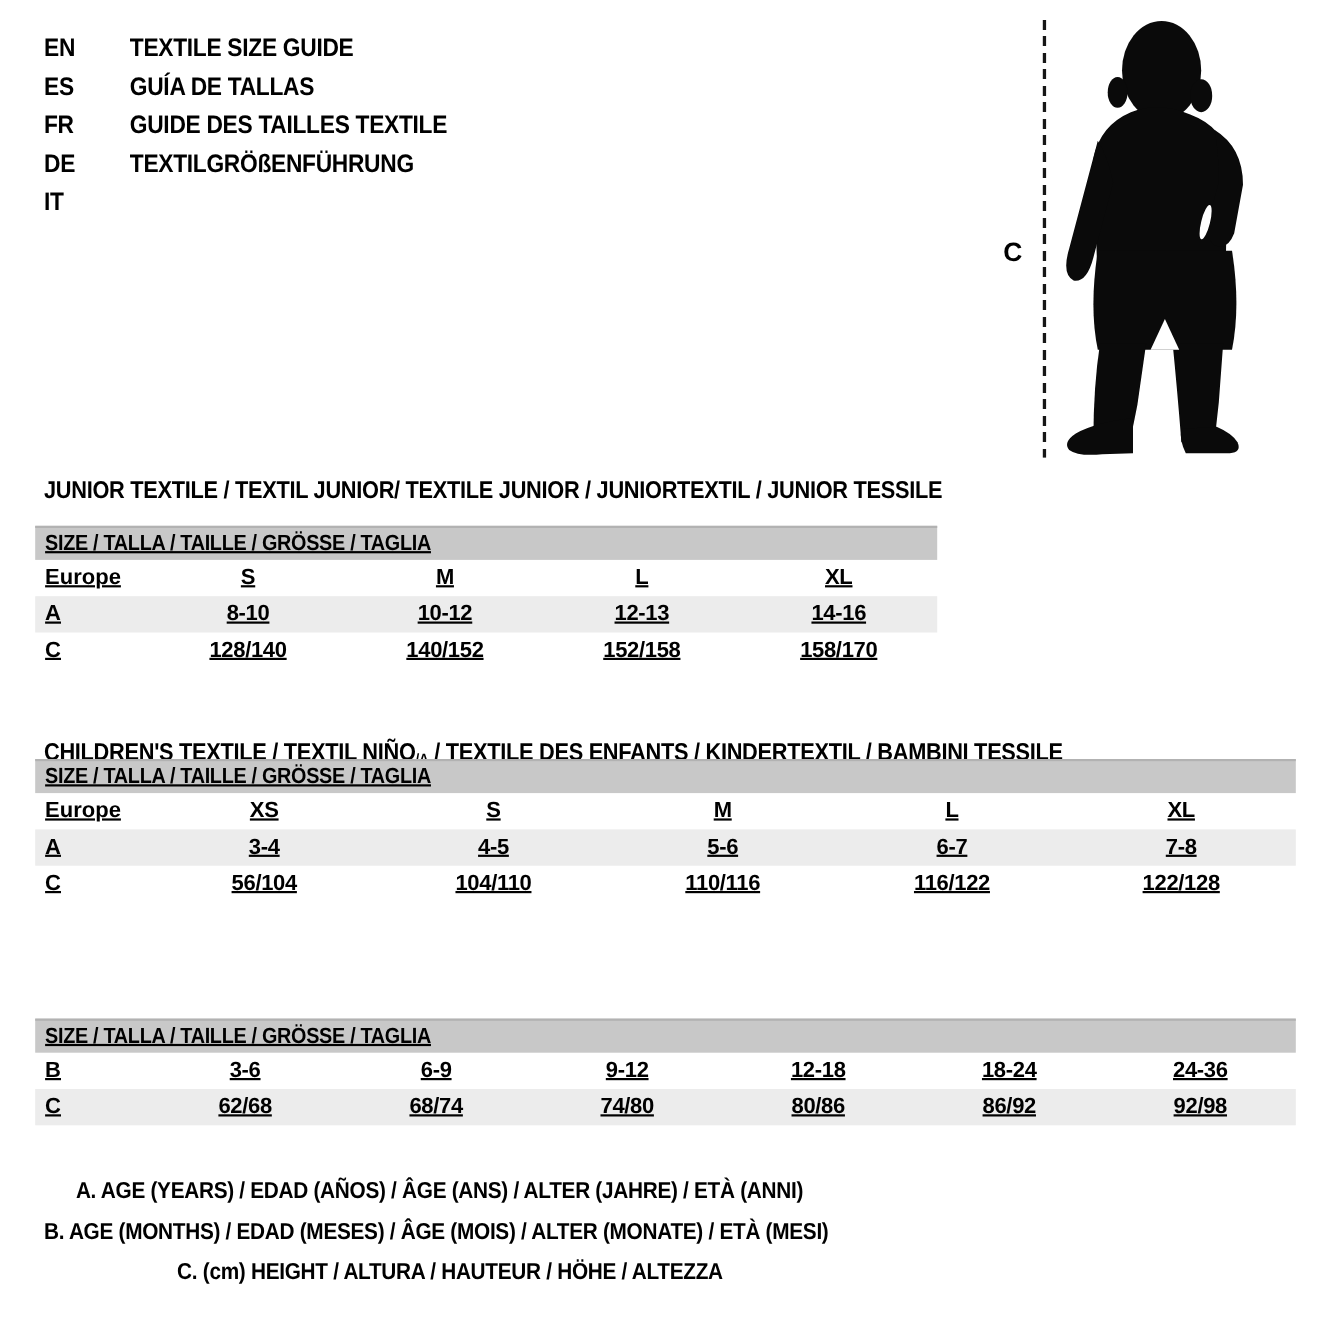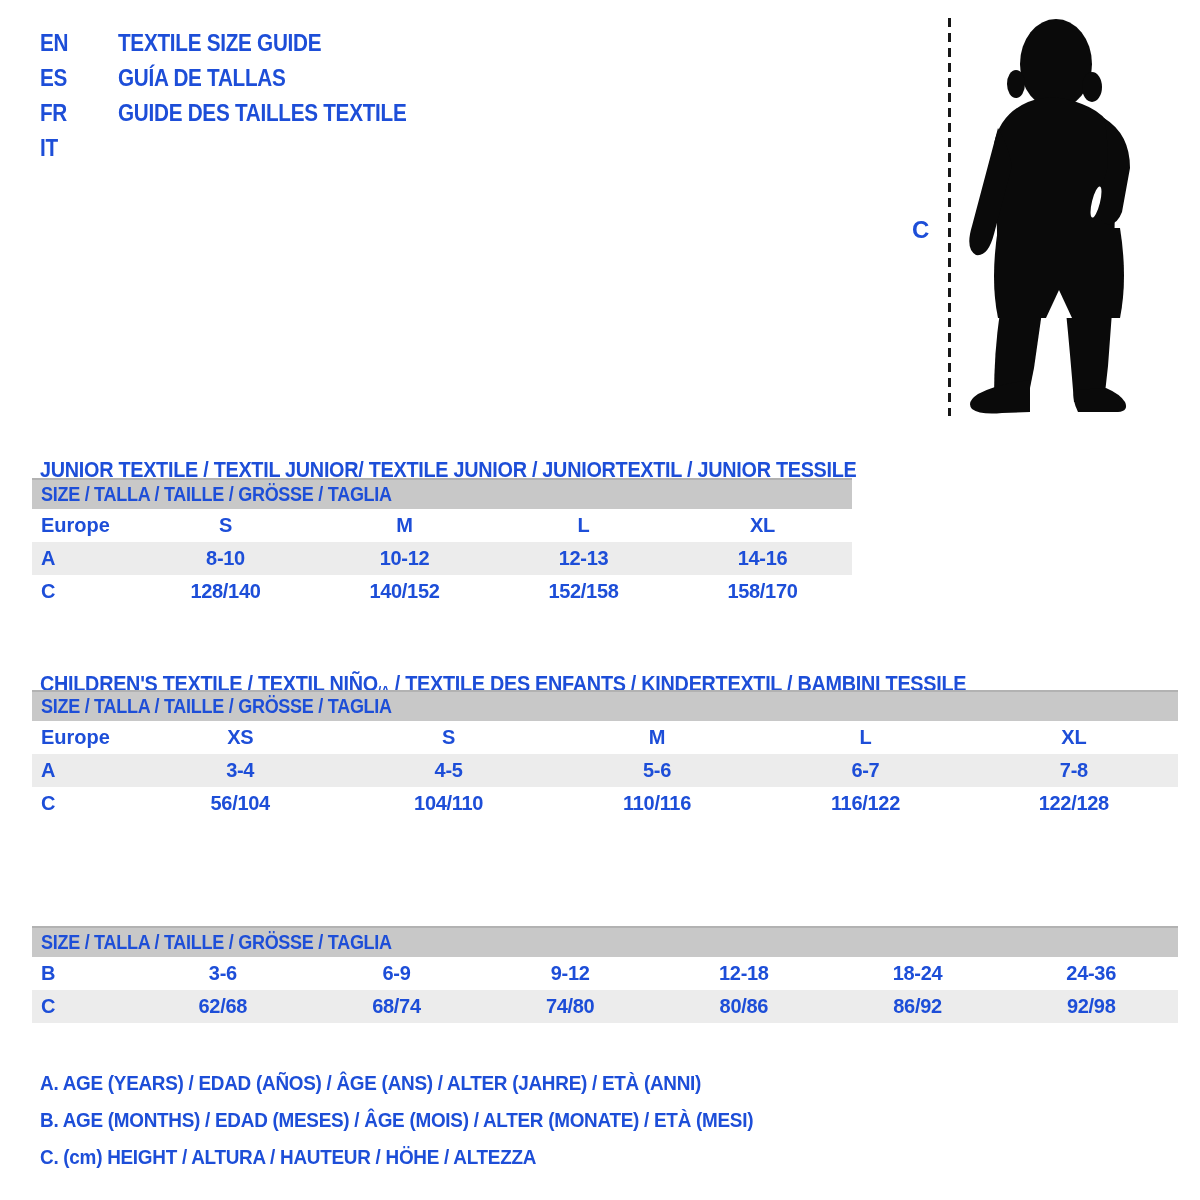--- a/index.html
+++ b/index.html
@@ -1,78 +1,82 @@
 <!DOCTYPE html>
 <html><head>
 <meta charset="utf-8">
 <style>
   html,body { margin:0; padding:0; background:#fff; }
   .page {
     position:relative; width:1200px; height:1200px; background:#ffffff;
-    font-family:"Liberation Sans", sans-serif; font-weight:700; color:#1d4ed8;
+    font-family:"Liberation Sans", sans-serif; font-weight:700; color:#000000;
     overflow:hidden;
   }
   
   .cx { display:inline-block; transform:scaleX(0.9); transform-origin:0 50%; white-space:nowrap; letter-spacing:-0.3px; }
 
   
   .langs { position:absolute; left:40px; top:26px; }
   .lang-row { display:flex; height:35px; align-items:center; font-size:23px; }
   .lang-code { width:78px; }
 
   
   .dash-line {
     position:absolute; left:948px; top:18px; width:3px; height:398px;
     background:repeating-linear-gradient(to bottom, #161616 0 9px, transparent 9px 15px);
   }
   .c-label { position:absolute; left:912px; top:216px; font-size:24px; }
   .baby-svg { position:absolute; left:962px; top:16px; width:184px; height:402px; }
 
   
   .sec-title { position:absolute; left:40px; font-size:22px; letter-spacing:-0.2px; }
-  .t-junior   { top:457px; }
+  .t-junior   { top:433px; }
   .t-children { top:671px; }
   .t-babies   { top:845px; line-height:33px; }
   .sub { font-size:0.62em; vertical-align:-0.28em; }
 
   
-  .size-table { position:absolute; left:32px; }
+  .size-table { position:absolute; left:32px;text-decoration:underline; }
   .tbl-junior   { top:478px; width:820px; }
   .tbl-children { top:690px; width:1146px; }
   .tbl-babies   { top:926px; width:1146px; }
   .bar {
     height:31px; background:#c8c8c8; border-top:2px solid #b2b2b2; box-sizing:border-box;
     display:flex; align-items:center; padding-left:9px; font-size:20px;
   }
   .trow { display:flex; height:33px; align-items:center; font-size:20px; }
   .trow.stripe { background:#ececec; }
   .tlabel { width:104px; padding-left:9px; box-sizing:border-box; }
   .tcell { flex:1; text-align:center; letter-spacing:-0.3px; }
 
   
   .legend { position:absolute; left:40px; top:1064px; font-size:21px; line-height:37px; }
-  .legend-line { height:37px; }
+  .legend-line { height:37px;text-align:center; }
 </style>
 </head>
 <body>
 
 <div class="page">
 
   <div class="langs">
       <div class="lang-row">
         <span class="lang-code"><span class="cx">EN</span></span>
         <span><span class="cx">TEXTILE SIZE GUIDE</span></span>
       </div>
       <div class="lang-row">
         <span class="lang-code"><span class="cx">ES</span></span>
         <span><span class="cx">GUÍA DE TALLAS</span></span>
       </div>
       <div class="lang-row">
         <span class="lang-code"><span class="cx">FR</span></span>
         <span><span class="cx">GUIDE DES TAILLES TEXTILE</span></span>
+      </div>
+      <div class="lang-row">
+        <span class="lang-code"><span class="cx">DE</span></span>
+        <span><span class="cx">TEXTILGRÖßENFÜHRUNG</span></span>
       </div>
       <div class="lang-row">
         <span class="lang-code"><span class="cx">IT</span></span>
       </div>
     </div>
 
   <div class="dash-line"></div>
   <div class="c-label">C</div>
   <svg class="baby-svg" viewBox="0 0 184 402" aria-hidden="true">
     <g fill="#0a0a0a">

